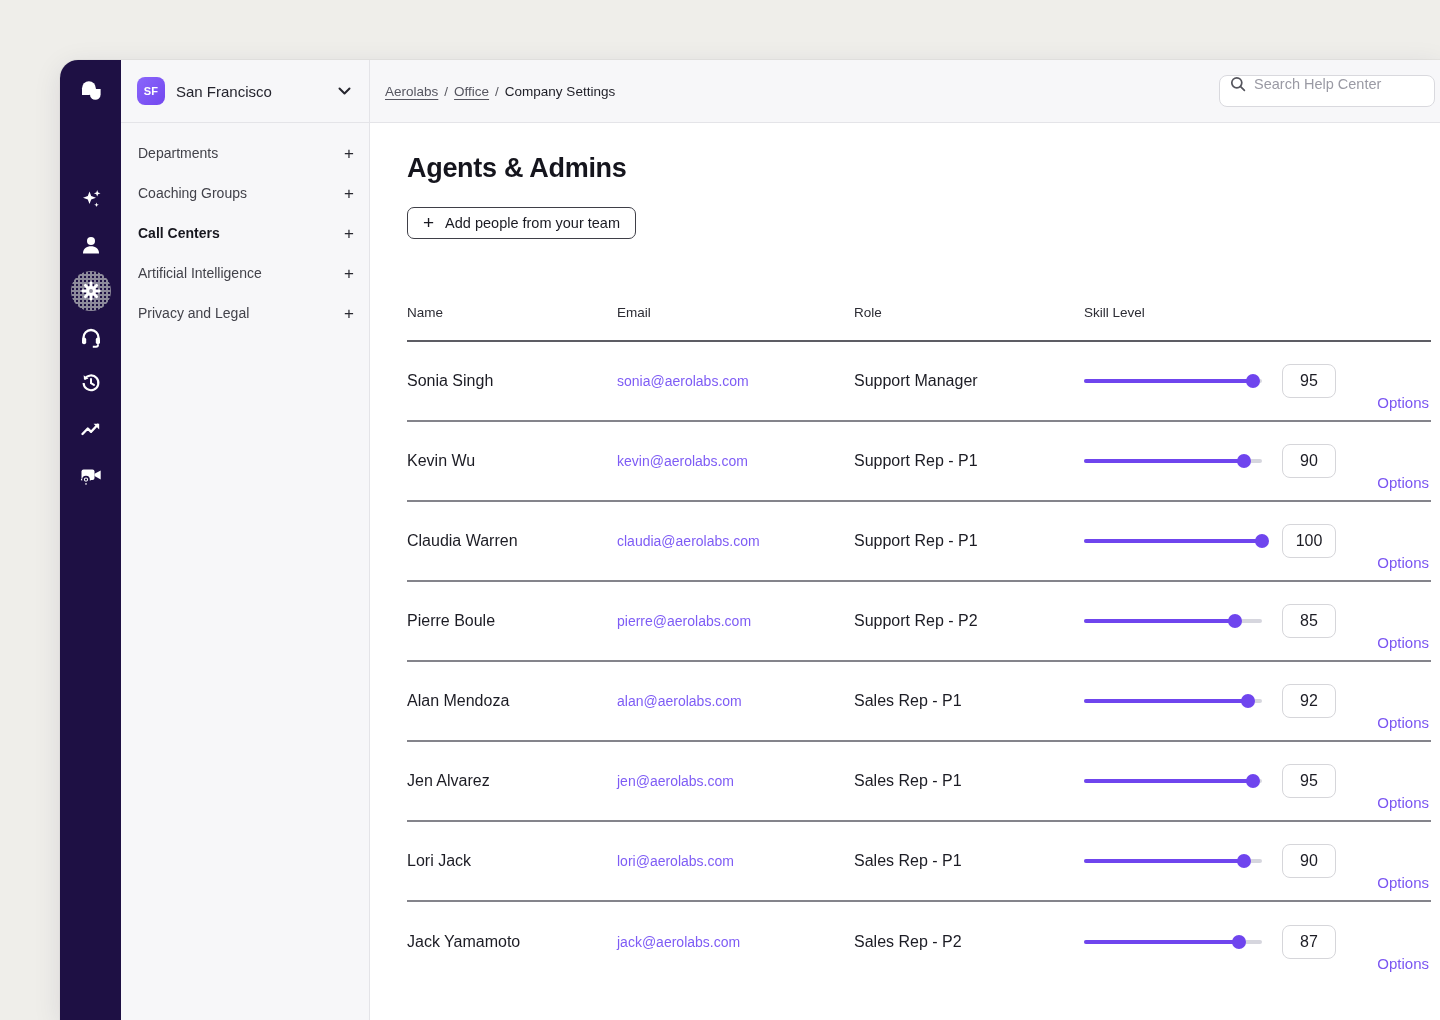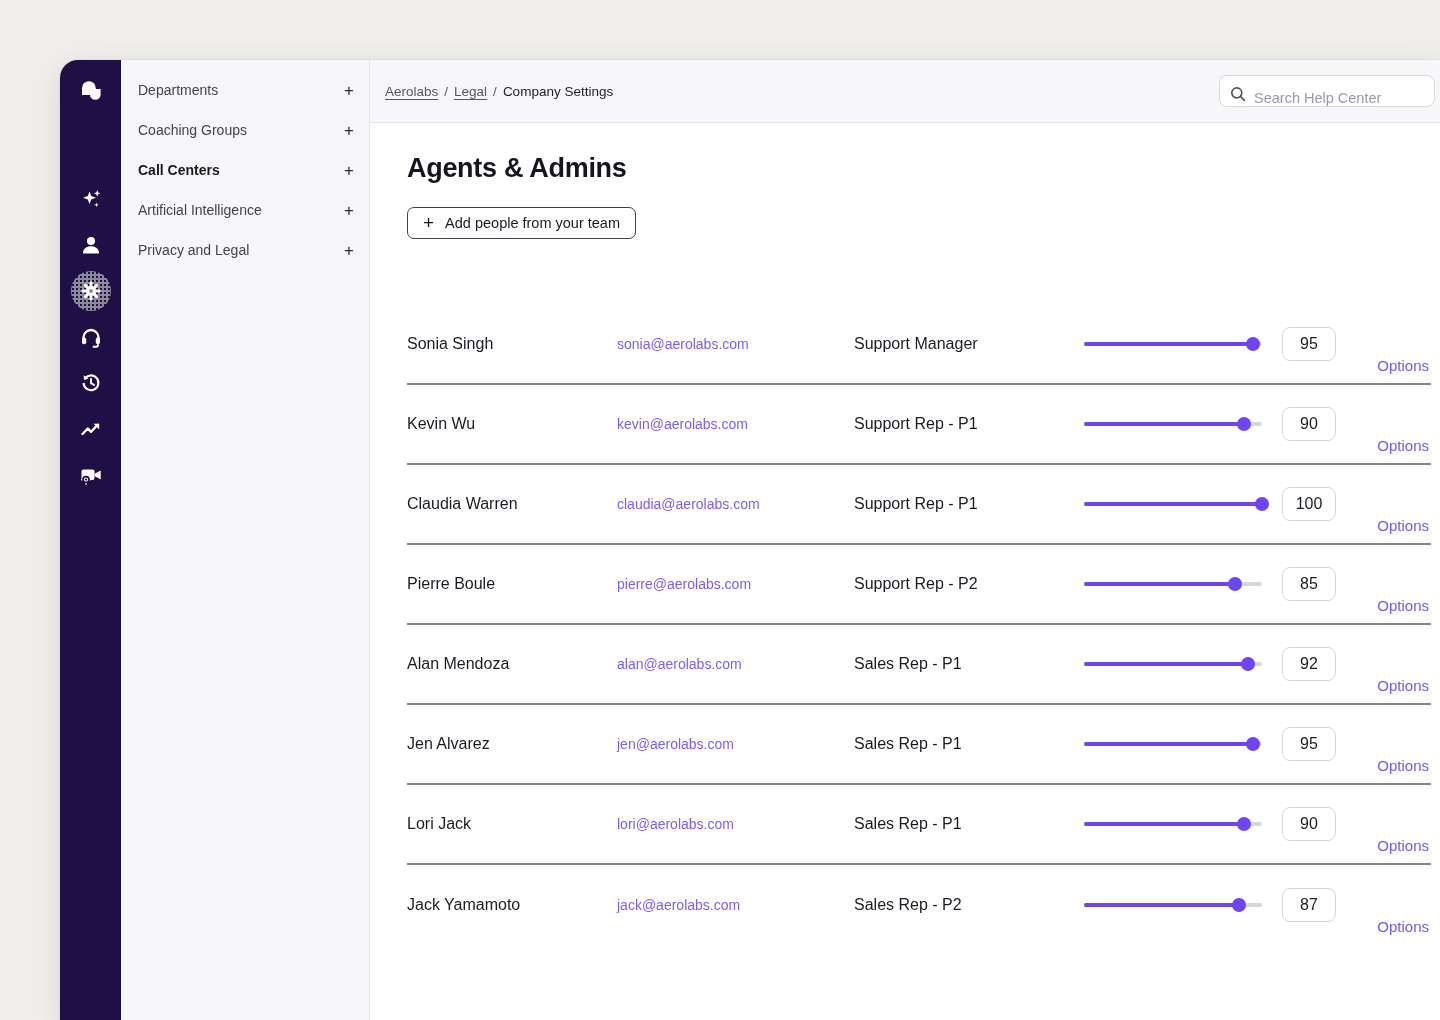--- a/index.html
+++ b/index.html
@@ -39,21 +39,21 @@
   .nav-plus { font-size:17px; color:#2a2a32; font-weight:400; line-height:1; }
 
   
   .maincol { flex:1; min-width:0; display:flex; flex-direction:column; background:#fff; }
   .topbar { height:63px; flex-shrink:0; background:#f7f7f9; border-bottom:1px solid #e4e4e8;
     display:flex; align-items:center; justify-content:space-between; padding:0 5px 0 15px; }
   .breadcrumb { font-size:13.5px; color:#5b5b63; display:flex; gap:6px; align-items:center; }
   .crumb.link { color:#565660; text-decoration:underline; text-underline-offset:3px; cursor:pointer; }
   .crumb.current { color:#1e1e26; }
   .search { width:216px; height:32px; background:#fff; border:1px solid #d9d9de; border-radius:8px;
-    display:flex; align-items:flex-end; gap:8px; padding:0 10px; }
+    display:flex; align-items:flex-start; gap:8px; padding:0 10px; }
   .search input { border:none; outline:none; background:transparent; font-size:14.5px; color:#33333b; width:100%;
     font-family:"Liberation Sans", sans-serif; }
   .search input::placeholder { color:#9a9aa4; }
 
   .main { flex:1; padding-left:37px; overflow:hidden; }
   .page-title { margin-top:30px; font-size:27px; font-weight:800; letter-spacing:-0.3px; color:#15151d; }
   .add-btn { margin-top:23px; height:32px; display:inline-flex; align-items:center; gap:11px; padding:0 15px;
     background:#fff; border:1.5px solid #3f3f47; border-radius:7px; font-size:14.5px; color:#1a1a22; cursor:pointer;
     font-family:"Liberation Sans", sans-serif; }
   .add-btn .plus { font-size:19px; font-weight:400; line-height:1; margin-top:-2px; }
@@ -151,20 +151,29 @@
               <line x1="10" y1="16.6" x2="11.2" y2="16.6"></line>
           </g>
           <circle cx="7" cy="16.6" r="3" fill="#fff" stroke="#1e1044" stroke-width="1.7"></circle>
           <circle cx="7" cy="16.6" r="1.1" fill="#1e1044"></circle>
         </svg>
       </div>
     </div>
   </div>
 
   <div class="navcol">
+    <div class="workspace">
+      <span class="ws-badge">SF</span>
+      <span class="ws-name">San Francisco</span>
+      <span>
+        <svg width="13" height="9" viewBox="0 0 13 9">
+            <path d="M1.5 1.5l5 5 5-5" fill="none" stroke="#26262e" stroke-width="2" stroke-linecap="round" stroke-linejoin="round"></path>
+          </svg>
+      </span>
+    </div>
     <div class="nav" id="nav-items">
 
   <div class="nav-item">
     <span class="nav-label">Departments</span>
     <span class="nav-plus">+</span>
   </div>
 
   <div class="nav-item">
     <span class="nav-label">Coaching Groups</span>
     <span class="nav-plus">+</span>
@@ -185,21 +194,21 @@
     <span class="nav-plus">+</span>
   </div>
 </div>
   </div>
 
   <div class="maincol">
     <div class="topbar">
       <div class="breadcrumb" id="breadcrumb">
           <span class="crumb link">Aerolabs</span>
           <span class="crumb-sep">/</span>
-          <span class="crumb link">Legal</span>
+          <span class="crumb link">Office</span>
           <span class="crumb-sep">/</span>
           <span class="crumb current">Company Settings</span>
         </div>
       <div class="search">
         <span>
           <svg width="16" height="16" viewBox="0 0 16 16">
               <circle cx="6.8" cy="6.8" r="5" fill="none" stroke="#54545c" stroke-width="1.7"></circle>
               <line x1="10.6" y1="10.6" x2="14.4" y2="14.4" stroke="#54545c" stroke-width="1.7" stroke-linecap="round"></line>
             </svg>
         </span>
@@ -208,20 +217,28 @@
     </div>
 
     <div class="main">
       <h1 class="page-title">Agents &amp; Admins</h1>
       <button class="add-btn">
         <span class="plus">+</span>
         <span>Add people from your team</span>
       </button>
 
       <div class="table">
+        <div class="thead grid-cols">
+          <div>Name</div>
+          <div>Email</div>
+          <div>Role</div>
+          <div>Skill Level</div>
+          <div></div>
+            <div></div>
+        </div>
         <div id="table-rows">
   <div class="row grid-cols">
     <div class="cell-name">Sonia Singh</div>
     <div class="cell-email">sonia@aerolabs.com</div>
     <div class="cell-role">Support Manager</div>
     <div>
       <div class="slider">
         <div class="track"></div>
         <div class="fill" style="width: 95%;"></div>
         <div class="handle" style="left: calc(95% - 7px);"></div>

